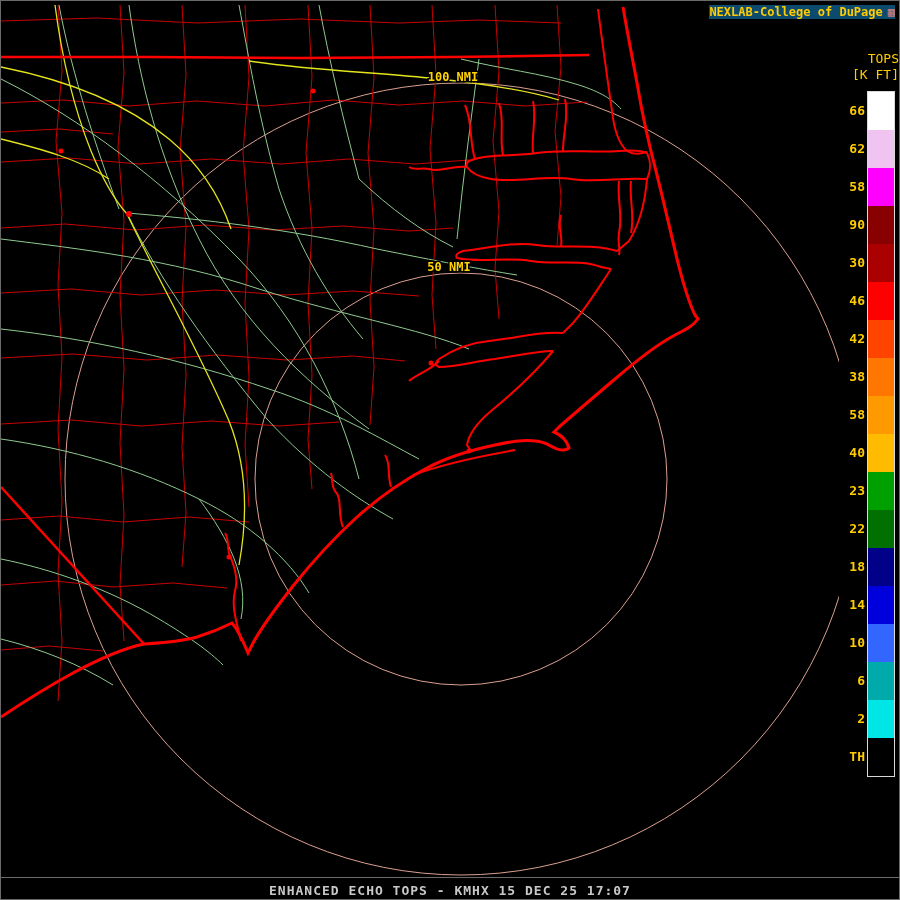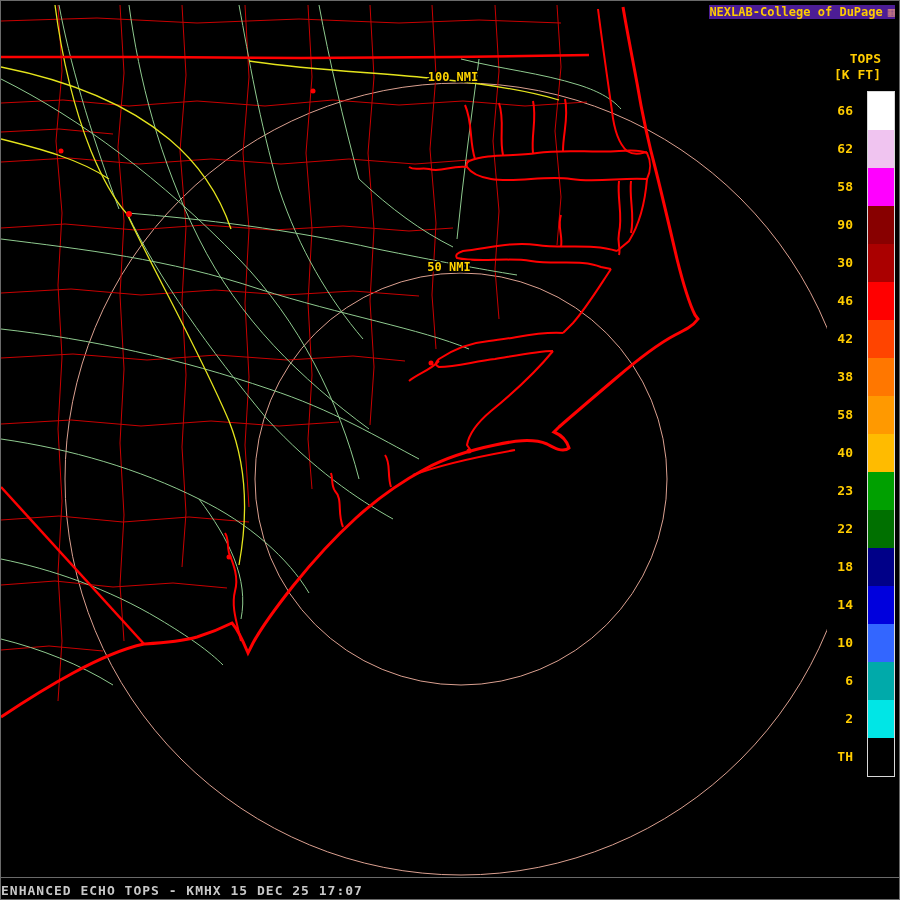--- a/index.html
+++ b/index.html
@@ -4,38 +4,38 @@
 <style>
   html,body{margin:0;padding:0;background:#000;}
   #screen{
     position:relative;width:900px;height:900px;background:#000000;
     overflow:hidden;box-sizing:border-box;border:1px solid #6a6a6a;
     font-family:"DejaVu Sans Mono","Liberation Mono",monospace;
   }
   svg.map{position:absolute;left:0;top:0;}
   .brand{
     position:absolute;top:4px;right:4px;display:flex;align-items:flex-start;gap:5px;
-    color:#ffcc00;font-size:12px;font-weight:bold;background:#4c1d95;line-height:14px;
+    color:#ffcc00;font-size:12px;font-weight:bold;background:#0c4a6e;line-height:14px;
   }
   .logo{color:#cf8080;font-size:12px;}
   .legend-title{
-    position:absolute;top:50px;right:18px;text-align:right;color:#ffcc00;
-    font-size:13px;font-weight:bold;line-height:16px;background:#000;
+    position:absolute;top:50px;right:0;text-align:right;color:#ffcc00;
+    font-size:13px;font-weight:normal;line-height:16px;background:#000;
   }
   .legend{position:absolute;top:90px;right:4px;display:flex;background:#000;}
   .legend-labels{display:flex;flex-direction:column;}
   .legend-label{
     height:38px;display:flex;align-items:center;justify-content:flex-end;
-    padding-right:14px;color:#ffcc00;font-size:13px;font-weight:bold;min-width:26px;
+    padding-right:2px;color:#ffcc00;font-size:13px;font-weight:bold;min-width:26px;
   }
   .legend-swatches{display:flex;flex-direction:column;border:1px solid #d8d8d8;width:26px;}
   .legend-swatch{height:38px;width:26px;}
   .separator{position:absolute;left:0;right:0;top:876px;height:1px;background:#6a6a6a;}
   .caption{
-    position:absolute;left:0;right:0;top:882px;color:#c8c8c8;
+    position:absolute;left:0;right:0;top:882px;text-align:center;color:#c8c8c8;
     font-size:13px;font-weight:bold;letter-spacing:1px;
   }
 </style>
 </head>
 <body>
 
 <div id="screen">
 
   <svg class="map" width="900" height="900" viewBox="0 0 900 900">
 

